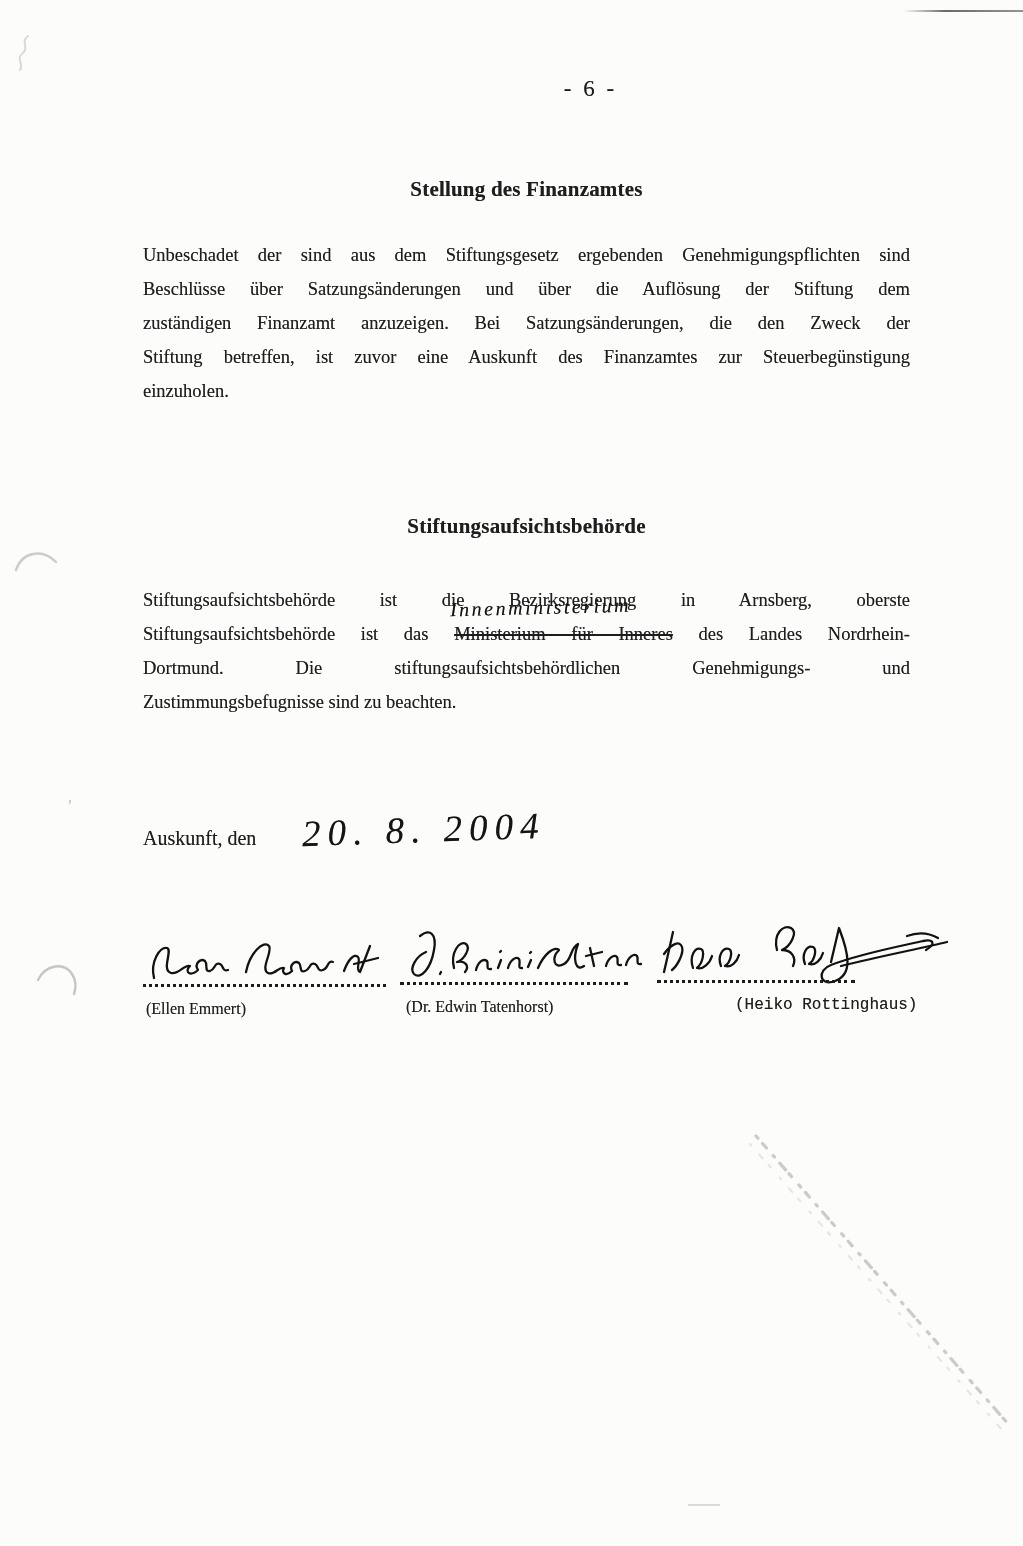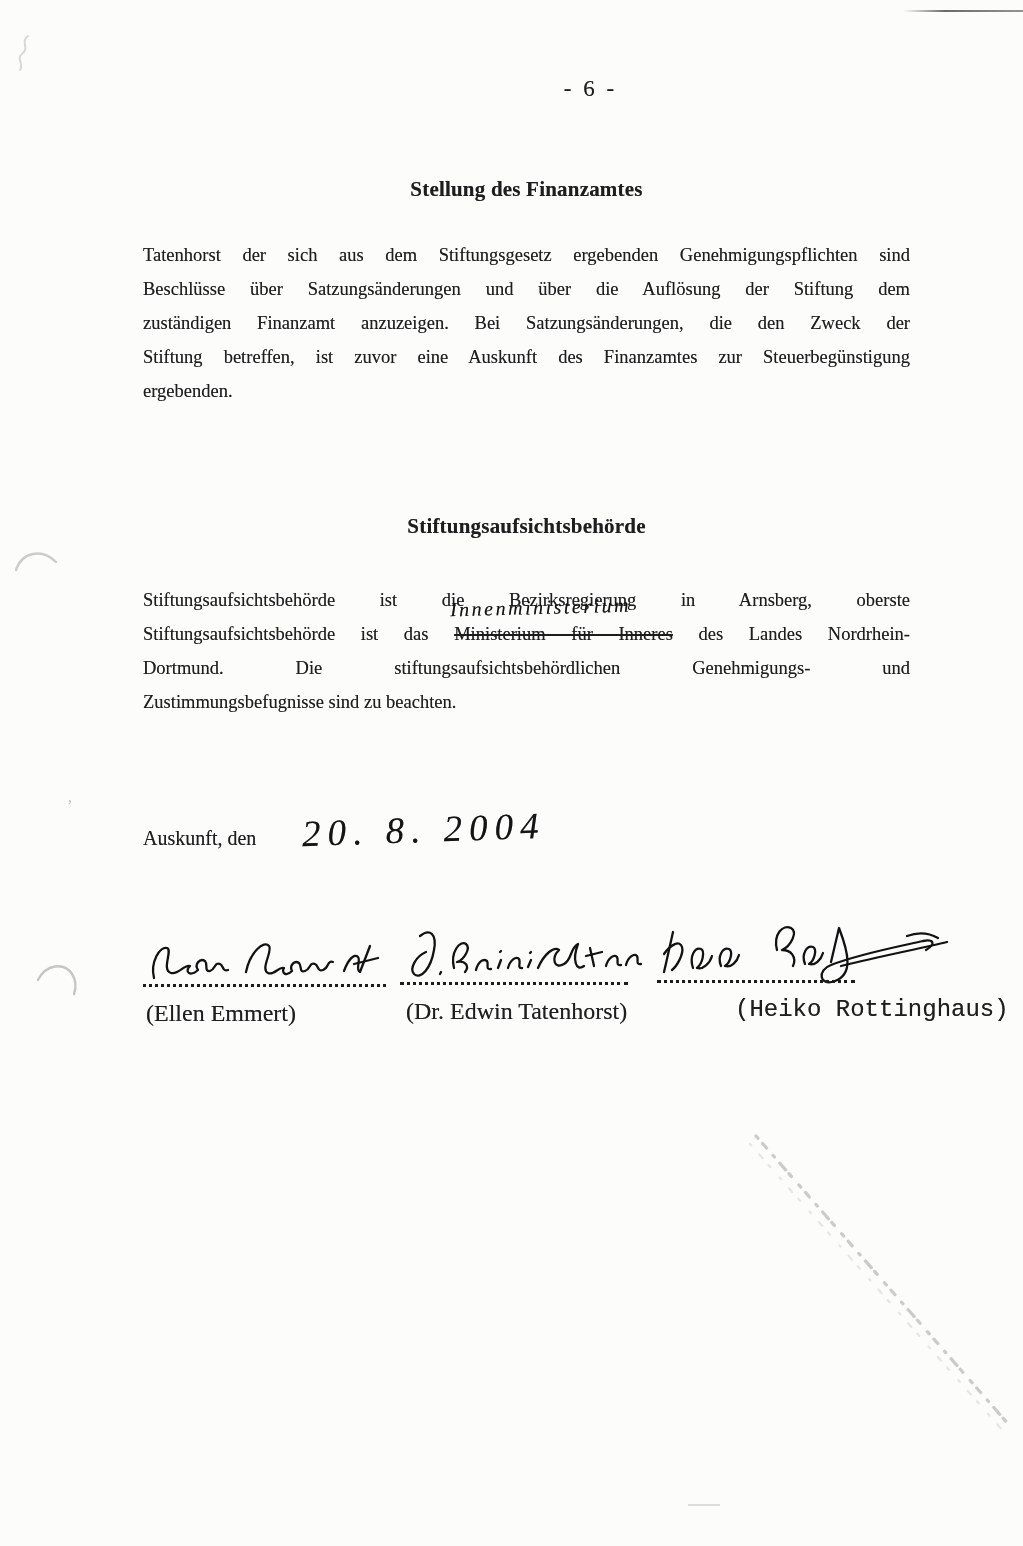--- a/index.html
+++ b/index.html
@@ -53,21 +53,21 @@
     transform:rotate(-1.5deg);
   }
   .place-label{ left:143px; top:827px; font-size:20px; }
   .hand-date{
     left:302px; top:808px;
     font-size:37px; letter-spacing:7px;
     transform:rotate(-2deg);
   }
 
   .dotline{ height:0; border-bottom:3.2px dotted #1c1c1c; }
-  .sig-name{ font-size:24px; }
+  .sig-name{ font-size:16px; }
 
   .sig-svg path{ fill:none; stroke:#121212; stroke-width:2.3; stroke-linecap:round; stroke-linejoin:round; }
   .faint path, .faint line{ fill:none; stroke-linecap:round; }
 </style>
 </head>
 <body>
 
 <div class="page">
 
   <div class="abs" style="top:10px; right:0; width:120px; height:2px;
@@ -92,25 +92,25 @@
     <line x1="22" y1="36" x2="276" y2="324" stroke="#bcbcbc" stroke-width="2.2" stroke-dasharray="2 12 5 9 3 14" opacity="0.35"></line>
   </svg>
 
   <div class="abs" style="left:688px; top:1504px; width:32px; height:2px; background:#dcdcdc;"></div>
 
   <div class="abs pageno txt">- 6 -</div>
 
   <div class="abs sec-title txt" style="top:177px;">Stellung des Finanzamtes</div>
 
   <div class="abs para txt" style="top:238px;">
-    <div class="pline">Tatenhorst der sich aus dem Stiftungsgesetz ergebenden Genehmigungspflichten sind</div>
+    <div class="pline">Unbeschadet der sind aus dem Stiftungsgesetz ergebenden Genehmigungspflichten sind</div>
     <div class="pline">Beschlüsse über Satzungsänderungen und über die Auflösung der Stiftung dem</div>
     <div class="pline">zuständigen Finanzamt anzuzeigen. Bei Satzungsänderungen, die den Zweck der</div>
     <div class="pline">Stiftung betreffen, ist zuvor eine Auskunft des Finanzamtes zur Steuerbegünstigung</div>
-    <div class="pline last">ergebenden.</div>
+    <div class="pline last">einzuholen.</div>
   </div>
 
   <div class="abs sec-title txt" style="top:514px;">Stiftungsaufsichtsbehörde</div>
 
   <div class="abs para txt" style="top:583px;">
     <div class="pline">Stiftungsaufsichtsbehörde ist die Bezirksregierung in Arnsberg, oberste</div>
     <div class="pline"><span>Stiftungsaufsichtsbehörde ist das </span><span class="struck">Ministerium für Inneres</span><span> des Landes Nordrhein-</span></div>
     <div class="pline">Dortmund. Die stiftungsaufsichtsbehördlichen Genehmigungs- und</div>
     <div class="pline last">Zustimmungsbefugnisse sind zu beachten.</div>
   </div>

